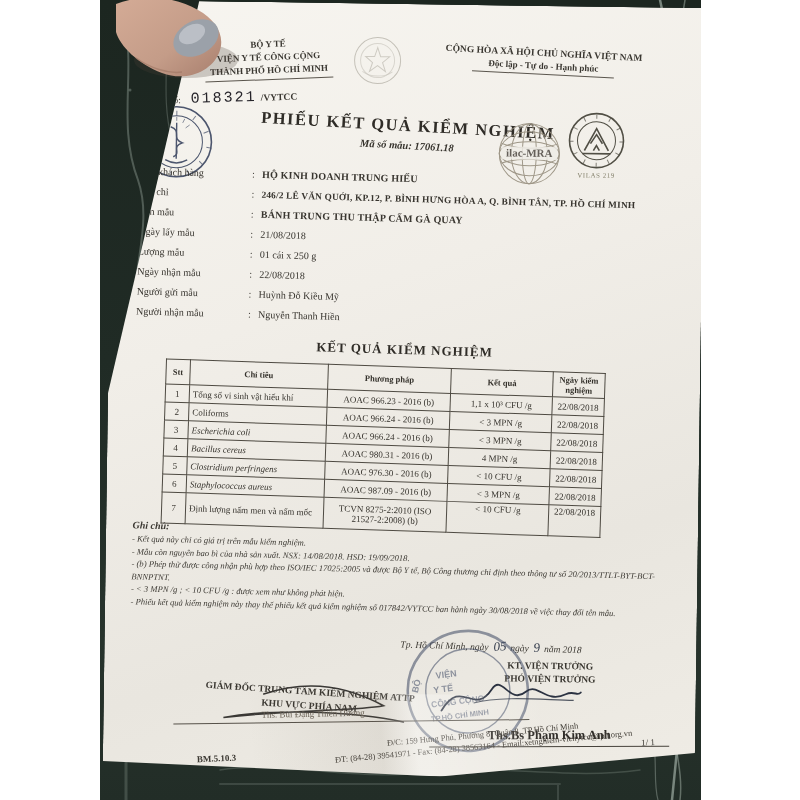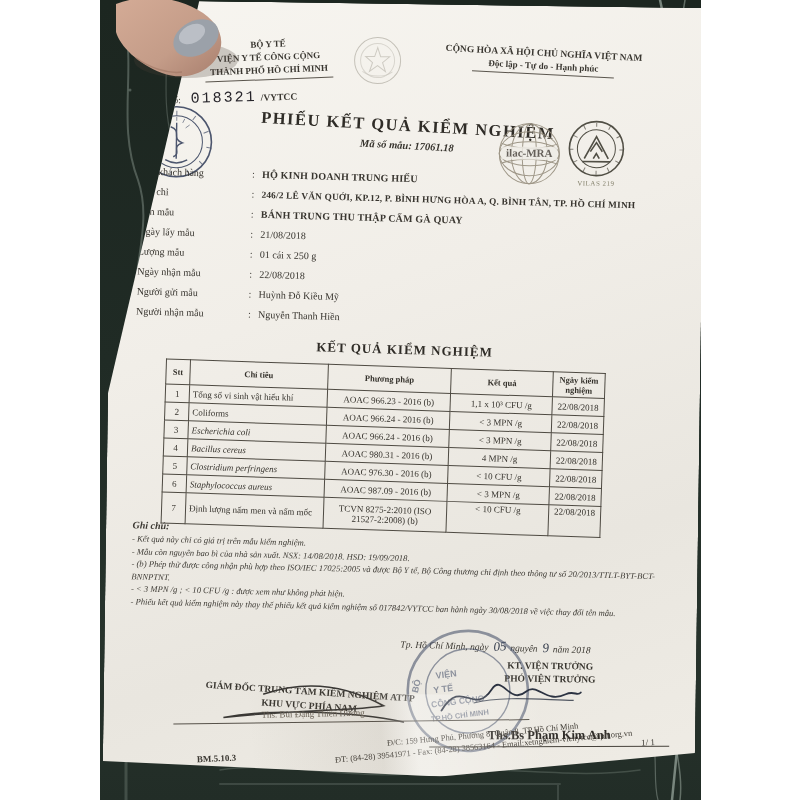--- a/index.html
+++ b/index.html
@@ -152,21 +152,21 @@
         <ellipse cx="34" cy="34" rx="30" ry="22"></ellipse>
         <ellipse cx="34" cy="34" rx="30" ry="12"></ellipse>
         <ellipse cx="34" cy="34" rx="18" ry="30"></ellipse>
         <ellipse cx="34" cy="34" rx="7" ry="30"></ellipse>
         <path d="M6,24 C22,30 46,30 62,24 M6,44 C22,38 46,38 62,44"></path>
       </g>
       <rect x="6" y="27" width="56" height="13" fill="#efece6" opacity=".85"></rect>
       <text x="34" y="37" text-anchor="middle" font-size="11" font-weight="bold" fill="#55504a" font-family="Liberation Serif, DejaVu Serif, serif">ilac-MRA</text>
     </svg>
 
-    <div class="abs" style="left:452px;top:112px;width:66px;text-align:center;">
+    <div class="abs" style="left:452px;top:104px;width:66px;text-align:center;">
       <svg width="60" height="60" viewBox="0 0 60 60" style="margin:0 auto;">
         <g stroke="#514f45" fill="none">
           <circle cx="30" cy="30" r="27" stroke-width="1.6"></circle>
           <circle cx="30" cy="30" r="19" stroke-width="1"></circle>
           <g stroke-width="1" opacity=".7">
             <path d="M30,4 L30,8 M44,7 L42,11 M54,17 L50,19 M57,31 L53,31 M53,44 L49,42 M43,53 L41,49 M30,56 L30,52 M17,53 L19,49 M7,44 L11,42 M3,31 L7,31 M7,17 L11,19 M17,7 L19,11"></path>
           </g>
           <g stroke-width="1.6">
             <path d="M18,40 L30,18 L42,40"></path>
             <path d="M24,33 L30,24 L36,33 M27,40 L30,35 L33,40"></path>
@@ -297,21 +297,21 @@
       <div class="nl">- Kết quả này chỉ có giá trị trên mẫu kiểm nghiệm.</div>
       <div class="nl">- Mẫu còn nguyên bao bì của nhà sản xuất. NSX: 14/08/2018. HSD: 19/09/2018.</div>
       <div class="nl">- (b) Phép thử được công nhận phù hợp theo ISO/IEC 17025:2005 và được Bộ Y tế, Bộ Công thương chỉ định theo thông tư số 20/2013/TTLT-BYT-BCT-BNNPTNT.</div>
       <div class="nl">- &lt; 3 MPN /g ; &lt; 10 CFU /g : được xem như không phát hiện.</div>
       <div class="nl">- Phiếu kết quả kiểm nghiệm này thay thế phiếu kết quả kiểm nghiệm số 017842/VYTCC ban hành ngày 30/08/2018 về việc thay đổi tên mẫu.</div>
     </div>
 
     <div class="abs place-date">
       <span>Tp. Hồ Chí Minh, ngày</span>
       <span class="hand">05</span>
-      <span>nguyên</span>
+      <span>ngày</span>
       <span class="hand">9</span>
       <span>năm 2018</span>
     </div>
 
     <div class="abs sign-right">
       <div>KT. VIỆN TRƯỞNG</div>
       <div>PHÓ VIỆN TRƯỞNG</div>
     </div>
 
     <svg class="abs" width="132" height="132" viewBox="0 0 132 132" style="left:298px;top:620px;opacity:.55;transform:rotate(-8deg);">

